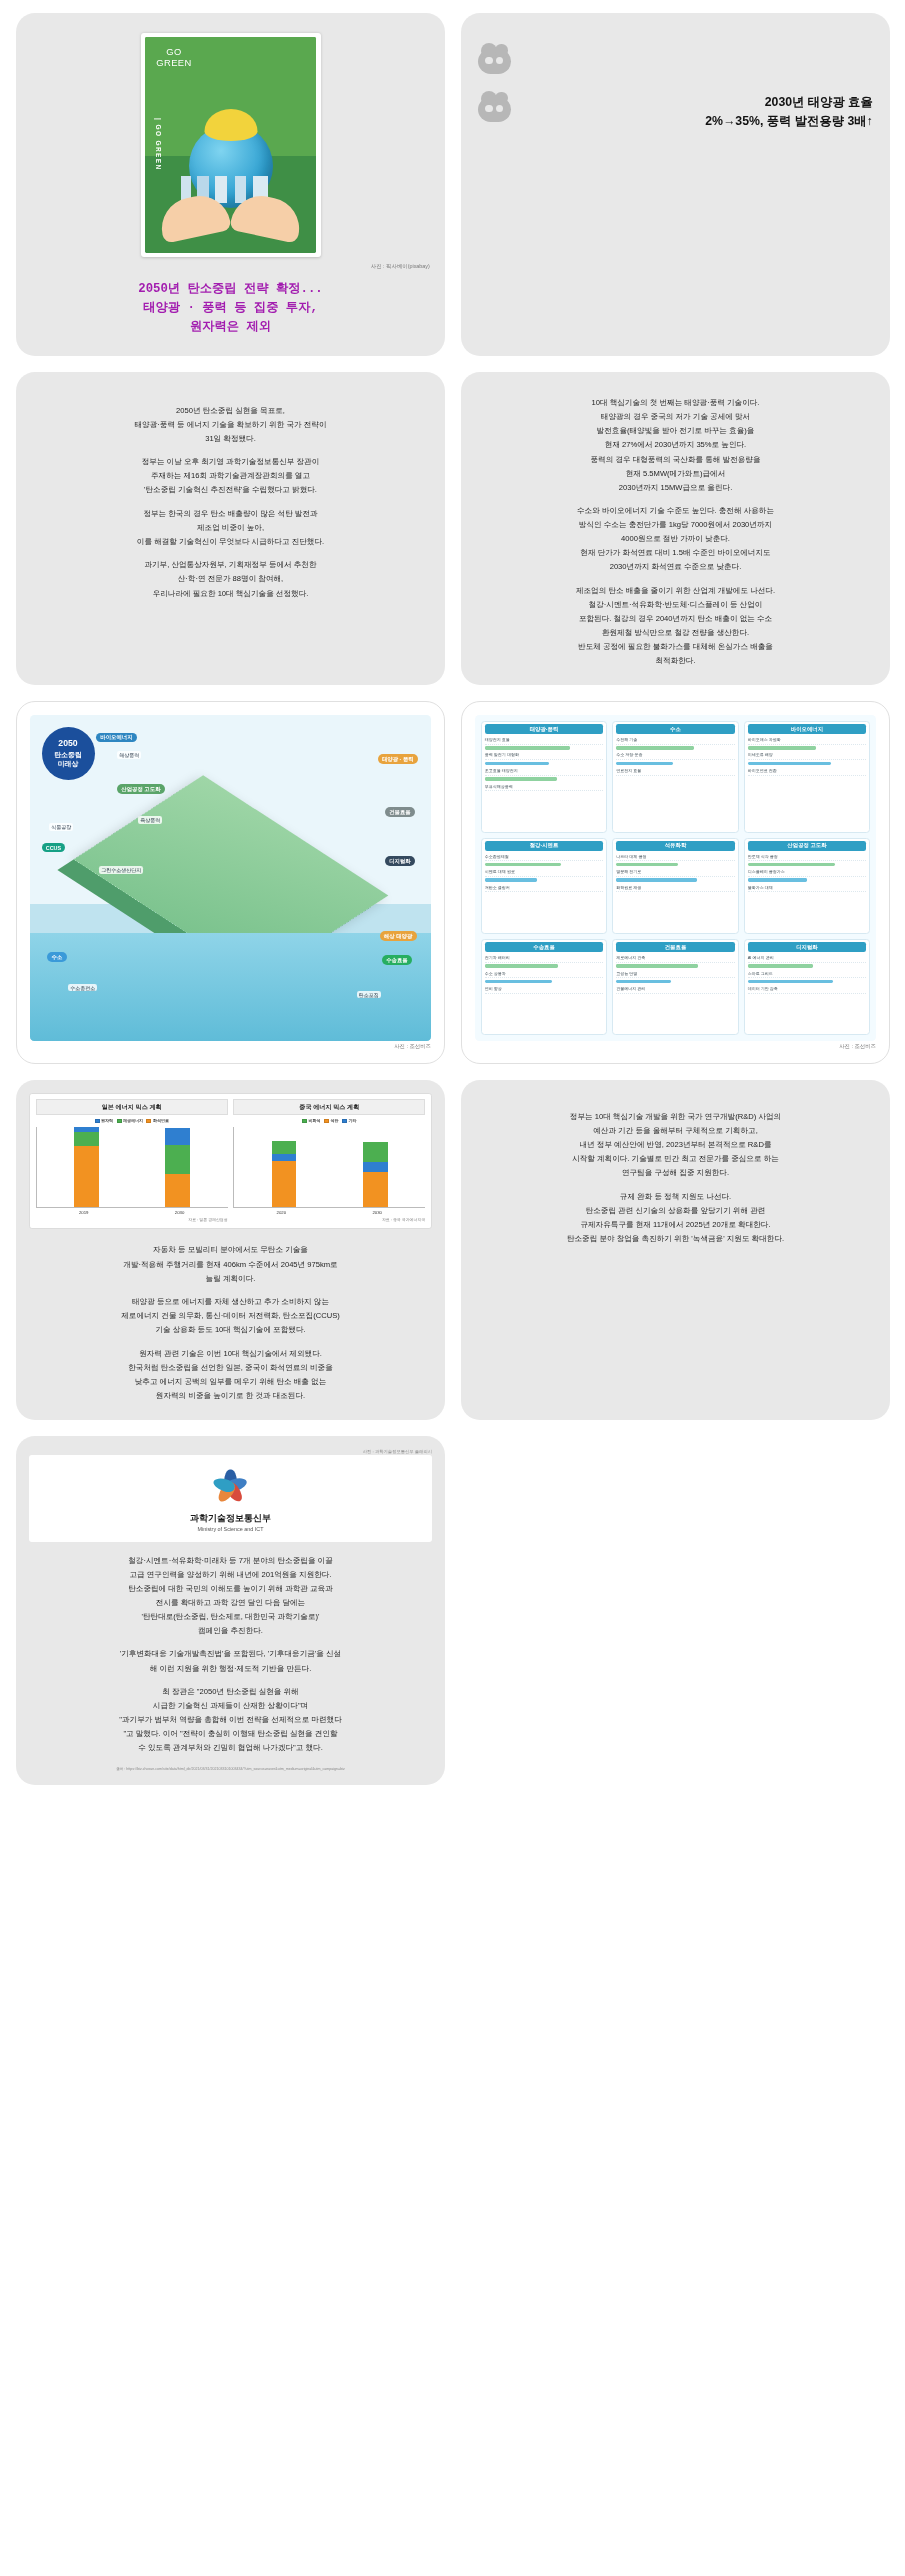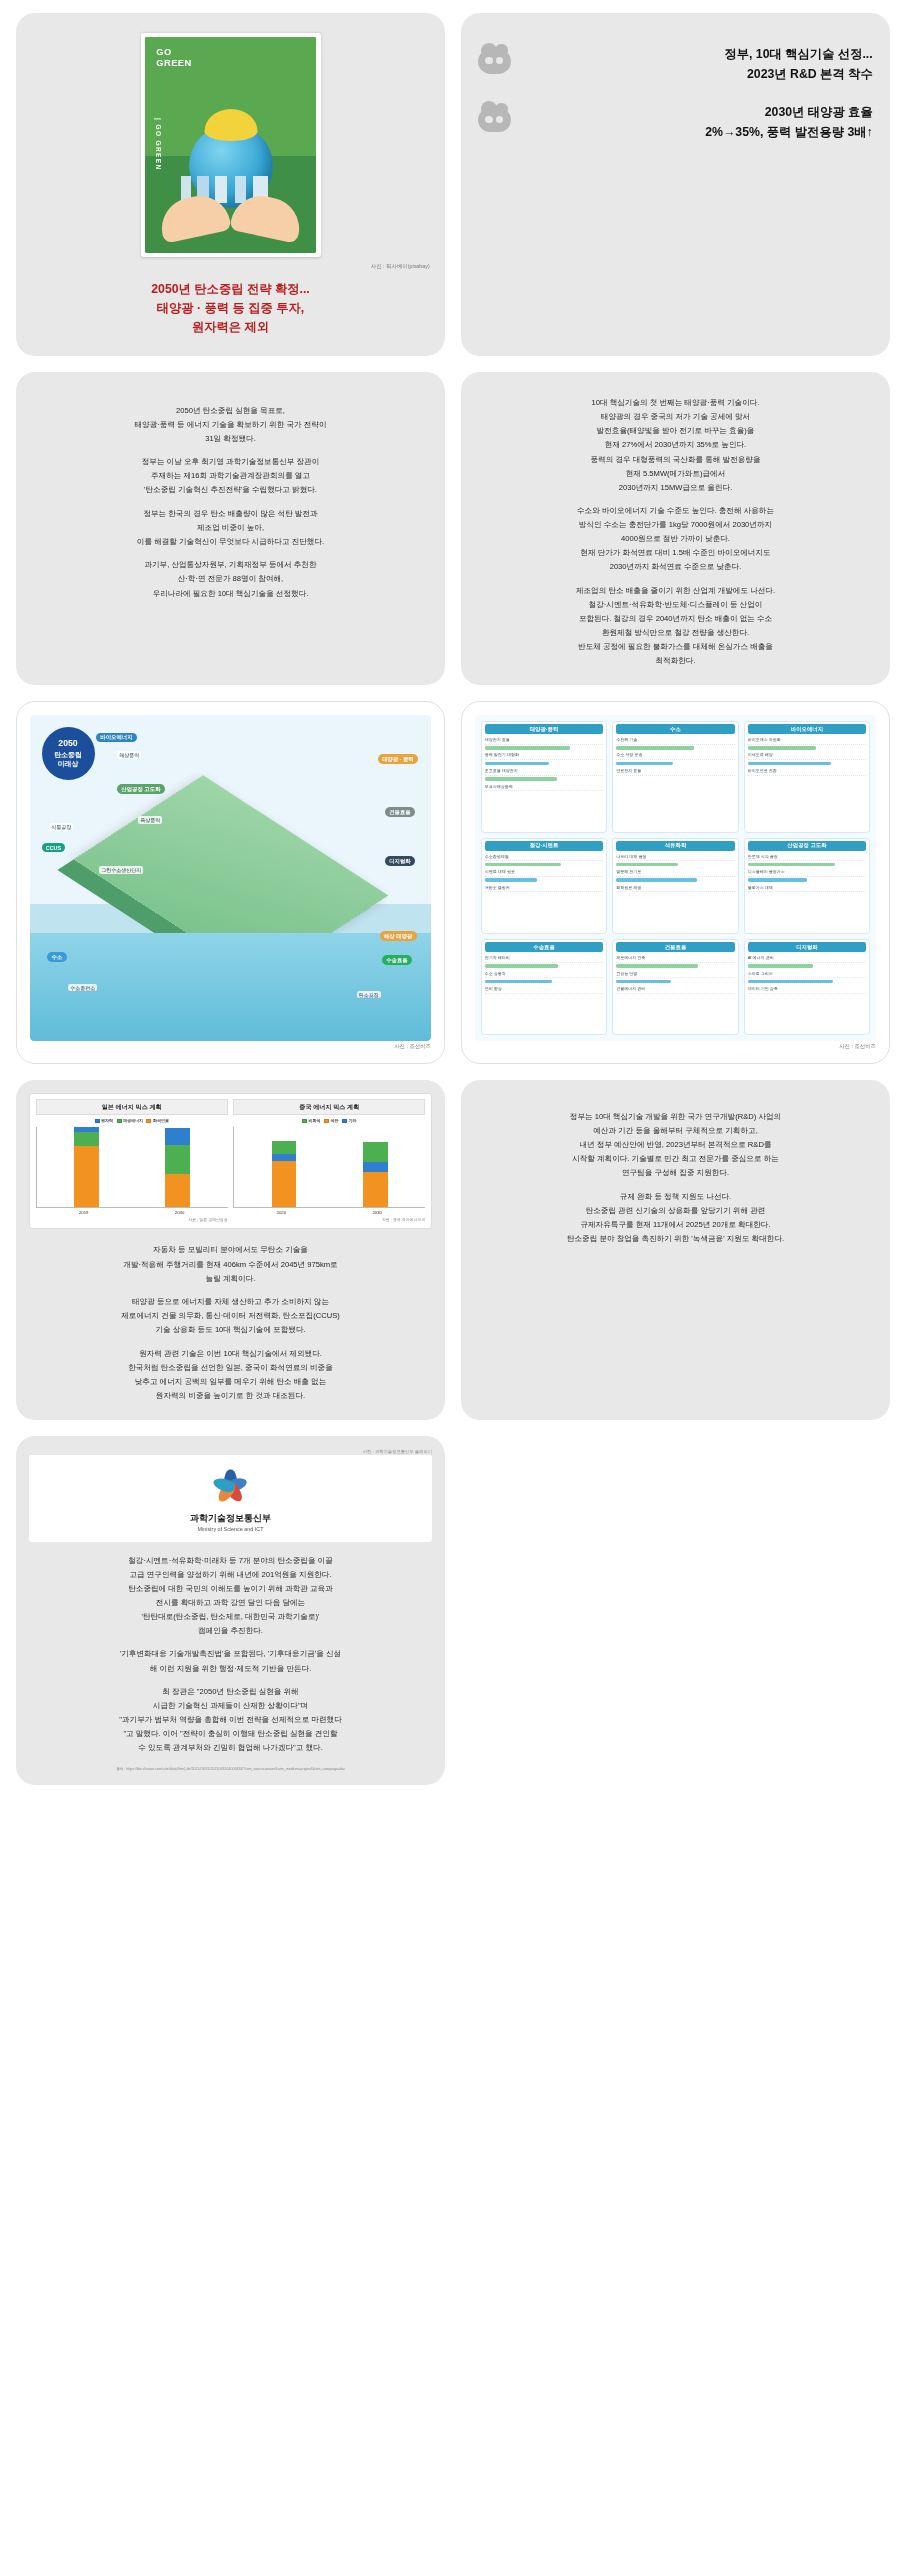--- a/index.html
+++ b/index.html
@@ -48,22 +48,23 @@
   }
   .cover-art {
     width: 100%; height: 100%;
     background: linear-gradient(#5aa84f 0 55%, #3f8f46 55% 100%);
     position: relative;
     overflow: hidden;
     border-radius: 1.4px;
   }
   .cover-top-label {
     position: absolute; top: 10px; left: 11.5px;
-    color: #ffffff; font-size: 9.4px; font-weight: 700; line-height: 1.15;
+    color: #ffffff; font-size: 9.4px; font-weight: 400; line-height: 1.15;
     letter-spacing: 0.4px;
+    text-align: center;
   }
   .cover-side-label {
     position: absolute; top: 81px; left: 10px;
     color: #ffffff; font-size: 6.5px; font-weight: 700;
     writing-mode: vertical-rl; letter-spacing: 1.4px;
   }
   .cover-globe {
     position: absolute; left: 50%; top: 87px; transform: translateX(-50%);
     width: 84px; height: 84px; border-radius: 50%;
     background: radial-gradient(circle at 38% 32%, #7fd4f0, #2d9fd0 62%, #1d7fae);
@@ -97,23 +98,24 @@
         #d9eaf3 76px 91px, transparent 91px 108px);
   }
   .photo-credit {
     font-size: 5.4px; color: #777; text-align: right; width: 100%;
     margin: 1.4px 4.3px 0 0;
   }
   .headline {
     text-align: center;
     font-size: 12.3px;
     font-weight: 700;
-    color: #b91c1c;
+    color: #a21caf;
     line-height: 1.55;
     margin: 10px 2.9px 5.8px 2.9px;
+    font-family: Liberation Mono, monospace;
   }
 
   
   .bullet-row {
     display: flex;
     align-items: flex-start;
     gap: 10px;
     margin: 19px 4.3px 7.2px 4.3px;
   }
   .bullet-icon {
@@ -289,22 +291,20 @@
       </div>
     </div>
 
     <div class="card">
       <div class="bullet-row">
         <span class="bullet-icon">
           <span class="cloud"></span>
             <span class="eye l"></span>
             <span class="eye r"></span>
         </span>
-        <span class="bullet-text" style="white-space:pre-line">정부, 10대 핵심기술 선정...
-2023년 R&amp;D 본격 착수</span>
       </div>
       <div class="bullet-row">
         <span class="bullet-icon">
           <span class="cloud"></span>
             <span class="eye l"></span>
             <span class="eye r"></span>
         </span>
         <span class="bullet-text" style="white-space:pre-line">2030년 태양광 효율
 2%→35%, 풍력 발전용량 3배↑</span>
       </div>

